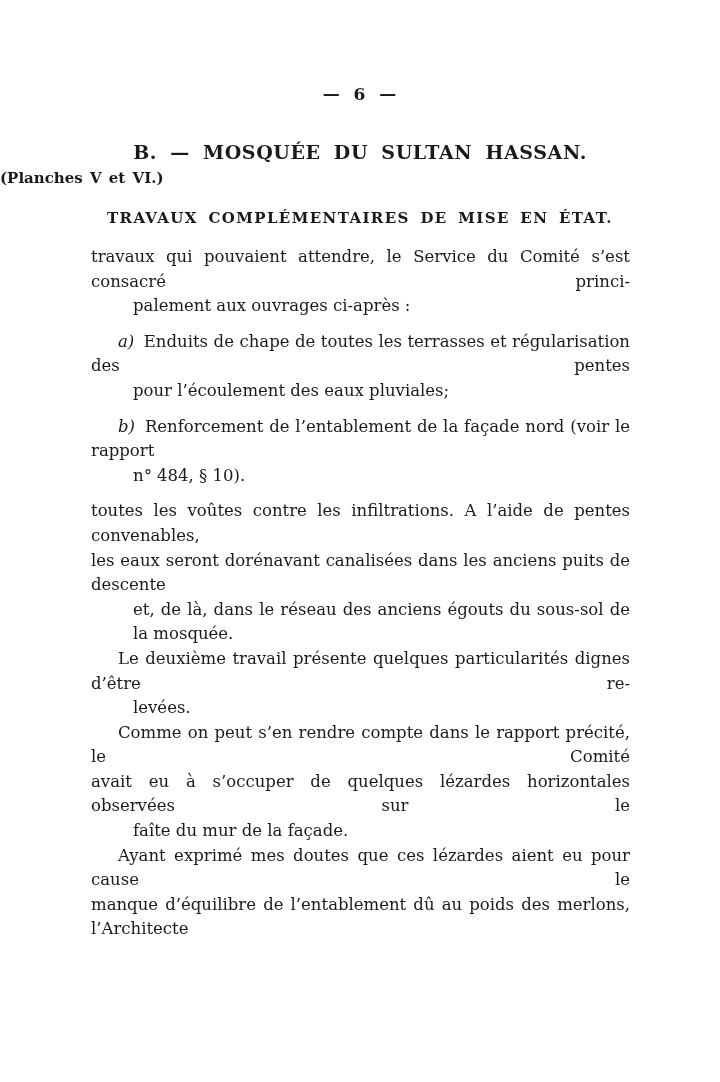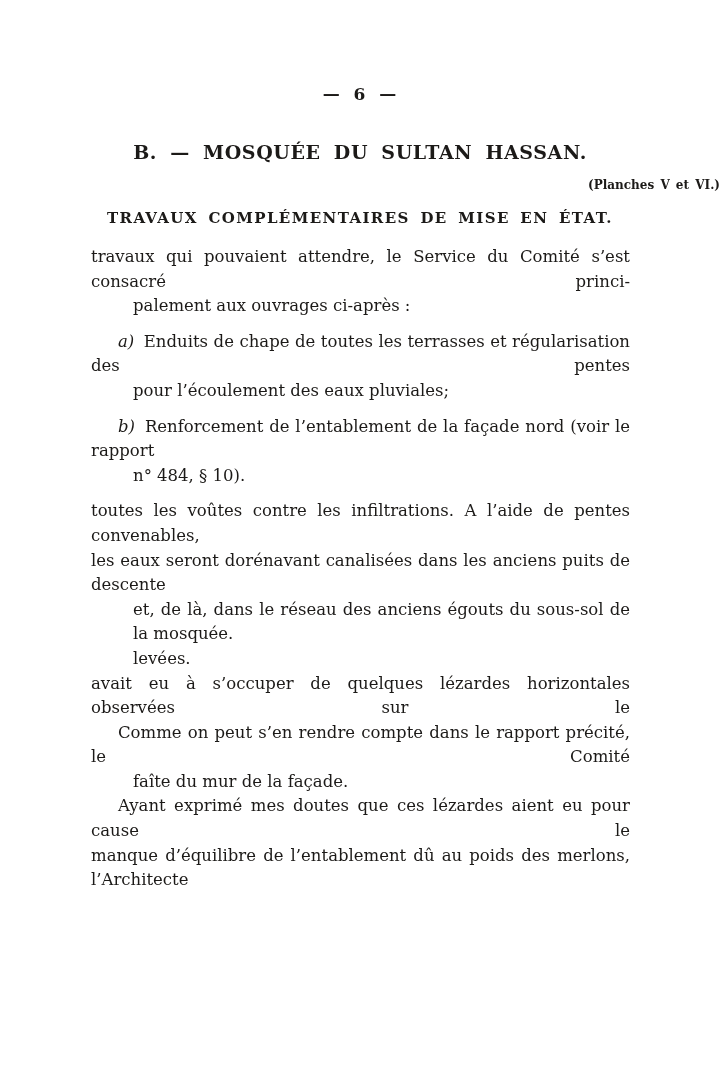--- a/index.html
+++ b/index.html
@@ -33,25 +33,25 @@
     left: 0;
     width: 100%;
     text-align: center;
     font-size: 19px;
     font-weight: bold;
     letter-spacing: 0.6px;
     word-spacing: 6px;
   }
   .plates {
     position: absolute;
-    top: 178px;
+    top: 169px;
     left: 0;
     width: 100%;
-    text-align: right;
-    font-size: 12px;
+    text-align: left;
+    font-size: 15px;
     font-weight: bold;
     word-spacing: 2px;
   }
   .subheading {
     position: absolute;
     top: 209px;
     left: 0;
     width: 100%;
     text-align: center;
     font-size: 15px;
@@ -111,25 +111,26 @@
       <div class="para list-item">
         <div class="line first"><span class="marker">b)</span> Renforcement de l’entablement de la façade nord (voir le rapport</div>
         <div class="line last">n° 484, § 10).</div>
       </div>
       <div class="para">
         <div class="line">toutes les voûtes contre les infiltrations. A l’aide de pentes convenables,</div>
         <div class="line">les eaux seront dorénavant canalisées dans les anciens puits de descente</div>
         <div class="line last">et, de là, dans le réseau des anciens égouts du sous-sol de la mosquée.</div>
       </div>
       <div class="para">
+        <div class="line first">Le deuxième travail présente quelques particularités dignes d’être re-</div>
         <div class="line last">levées.</div>
       </div>
       <div class="para">
+        <div class="line first">Comme on peut s’en rendre compte dans le rapport précité, le Comité</div>
         <div class="line">avait eu à s’occuper de quelques lézardes horizontales observées sur le</div>
-        <div class="line first">Comme on peut s’en rendre compte dans le rapport précité, le Comité</div>
         <div class="line last">faîte du mur de la façade.</div>
       </div>
       <div class="para">
         <div class="line first">Ayant exprimé mes doutes que ces lézardes aient eu pour cause le</div>
         <div class="line">manque d’équilibre de l’entablement dû au poids des merlons, l’Architecte</div>
       </div>
     </div>
 
 </div>
 

